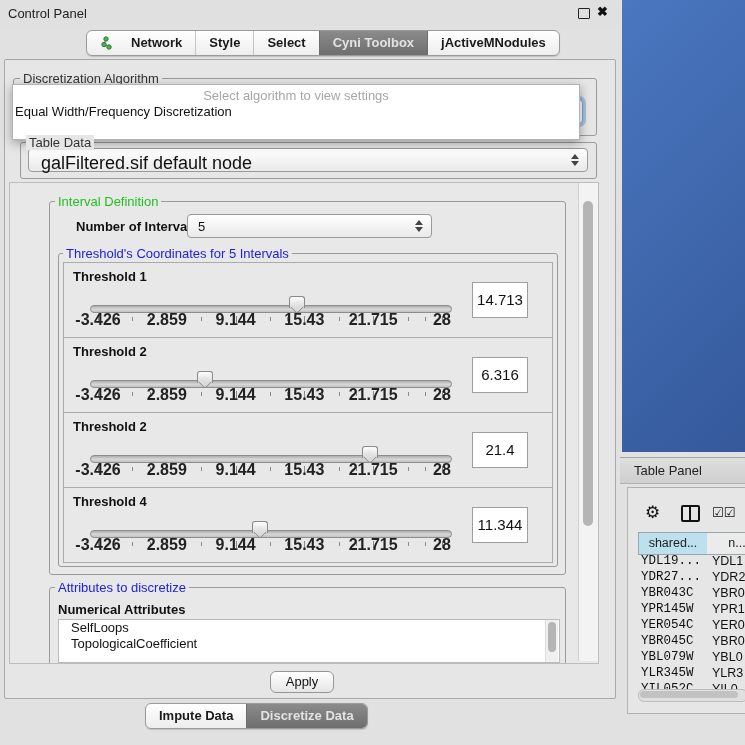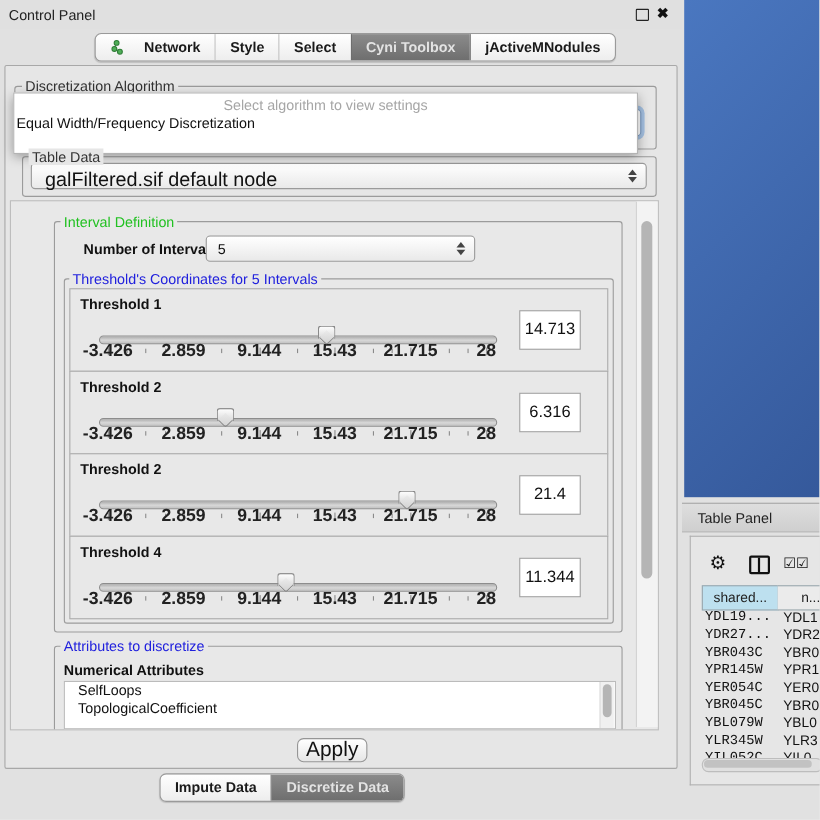--- a/index.html
+++ b/index.html
@@ -80,21 +80,21 @@
   
   #attr-group{left:39px;top:404px;width:515px;height:95px;}
   #attr-label{left:45px;top:397px;background:#e8e8e8;color:#2020dd;z-index:2;}
   #attr-heading{left:48px;top:419px;font-size:13px;font-weight:bold;color:#111;}
   #attr-list{left:48px;top:436px;width:500px;height:42px;background:#fff;border:1px solid #bbb;overflow:hidden;}
   .attr-item{font-size:13px;color:#111;padding-left:12px;line-height:16px;}
   #attr-scrollbar{right:1px;top:0;width:12px;height:42px;background:#f0f0f0;border-left:1px solid #ddd;}
   #attr-scroll-thumb{left:1.5px;top:2px;width:8px;height:30px;background:#b5b5b5;border-radius:4px;}
   
   #apply-btn{left:270px;top:671px;width:62px;height:20px;border:1px solid #969696;border-radius:6px;
-             background:linear-gradient(#ffffff,#e6e6e6);font-size:19px;color:#111;text-align:center;line-height:19px;}
+             background:linear-gradient(#ffffff,#e6e6e6);font-size:13px;color:#111;text-align:center;line-height:19px;}
   
   #net-frame{left:622px;top:0;width:123px;height:452px;background:linear-gradient(135deg,#4a77c0,#35599b);}
   
   #tp-bar{left:620px;top:457px;width:125px;height:25px;background:linear-gradient(#dedede,#cfcfcf);
           border-top:1px solid #a5a5a5;border-bottom:1px solid #b2b2b2;}
   #tp-title{left:14px;top:5px;font-size:13px;color:#222;}
   #tp-body{left:627px;top:487px;width:118px;height:225px;background:#e6e6e6;border:1px solid #b0b0b0;border-right:none;}
   #gear-ic{left:17px;top:14px;font-size:17px;color:#111;font-family:"DejaVu Sans",sans-serif;}
   #cols-ic{left:53px;top:17px;width:15px;height:13px;border:2px solid #111;border-radius:2px;}
   #cols-ic::after{content:"";position:absolute;left:6px;top:0;width:2px;height:13px;background:#111;}

